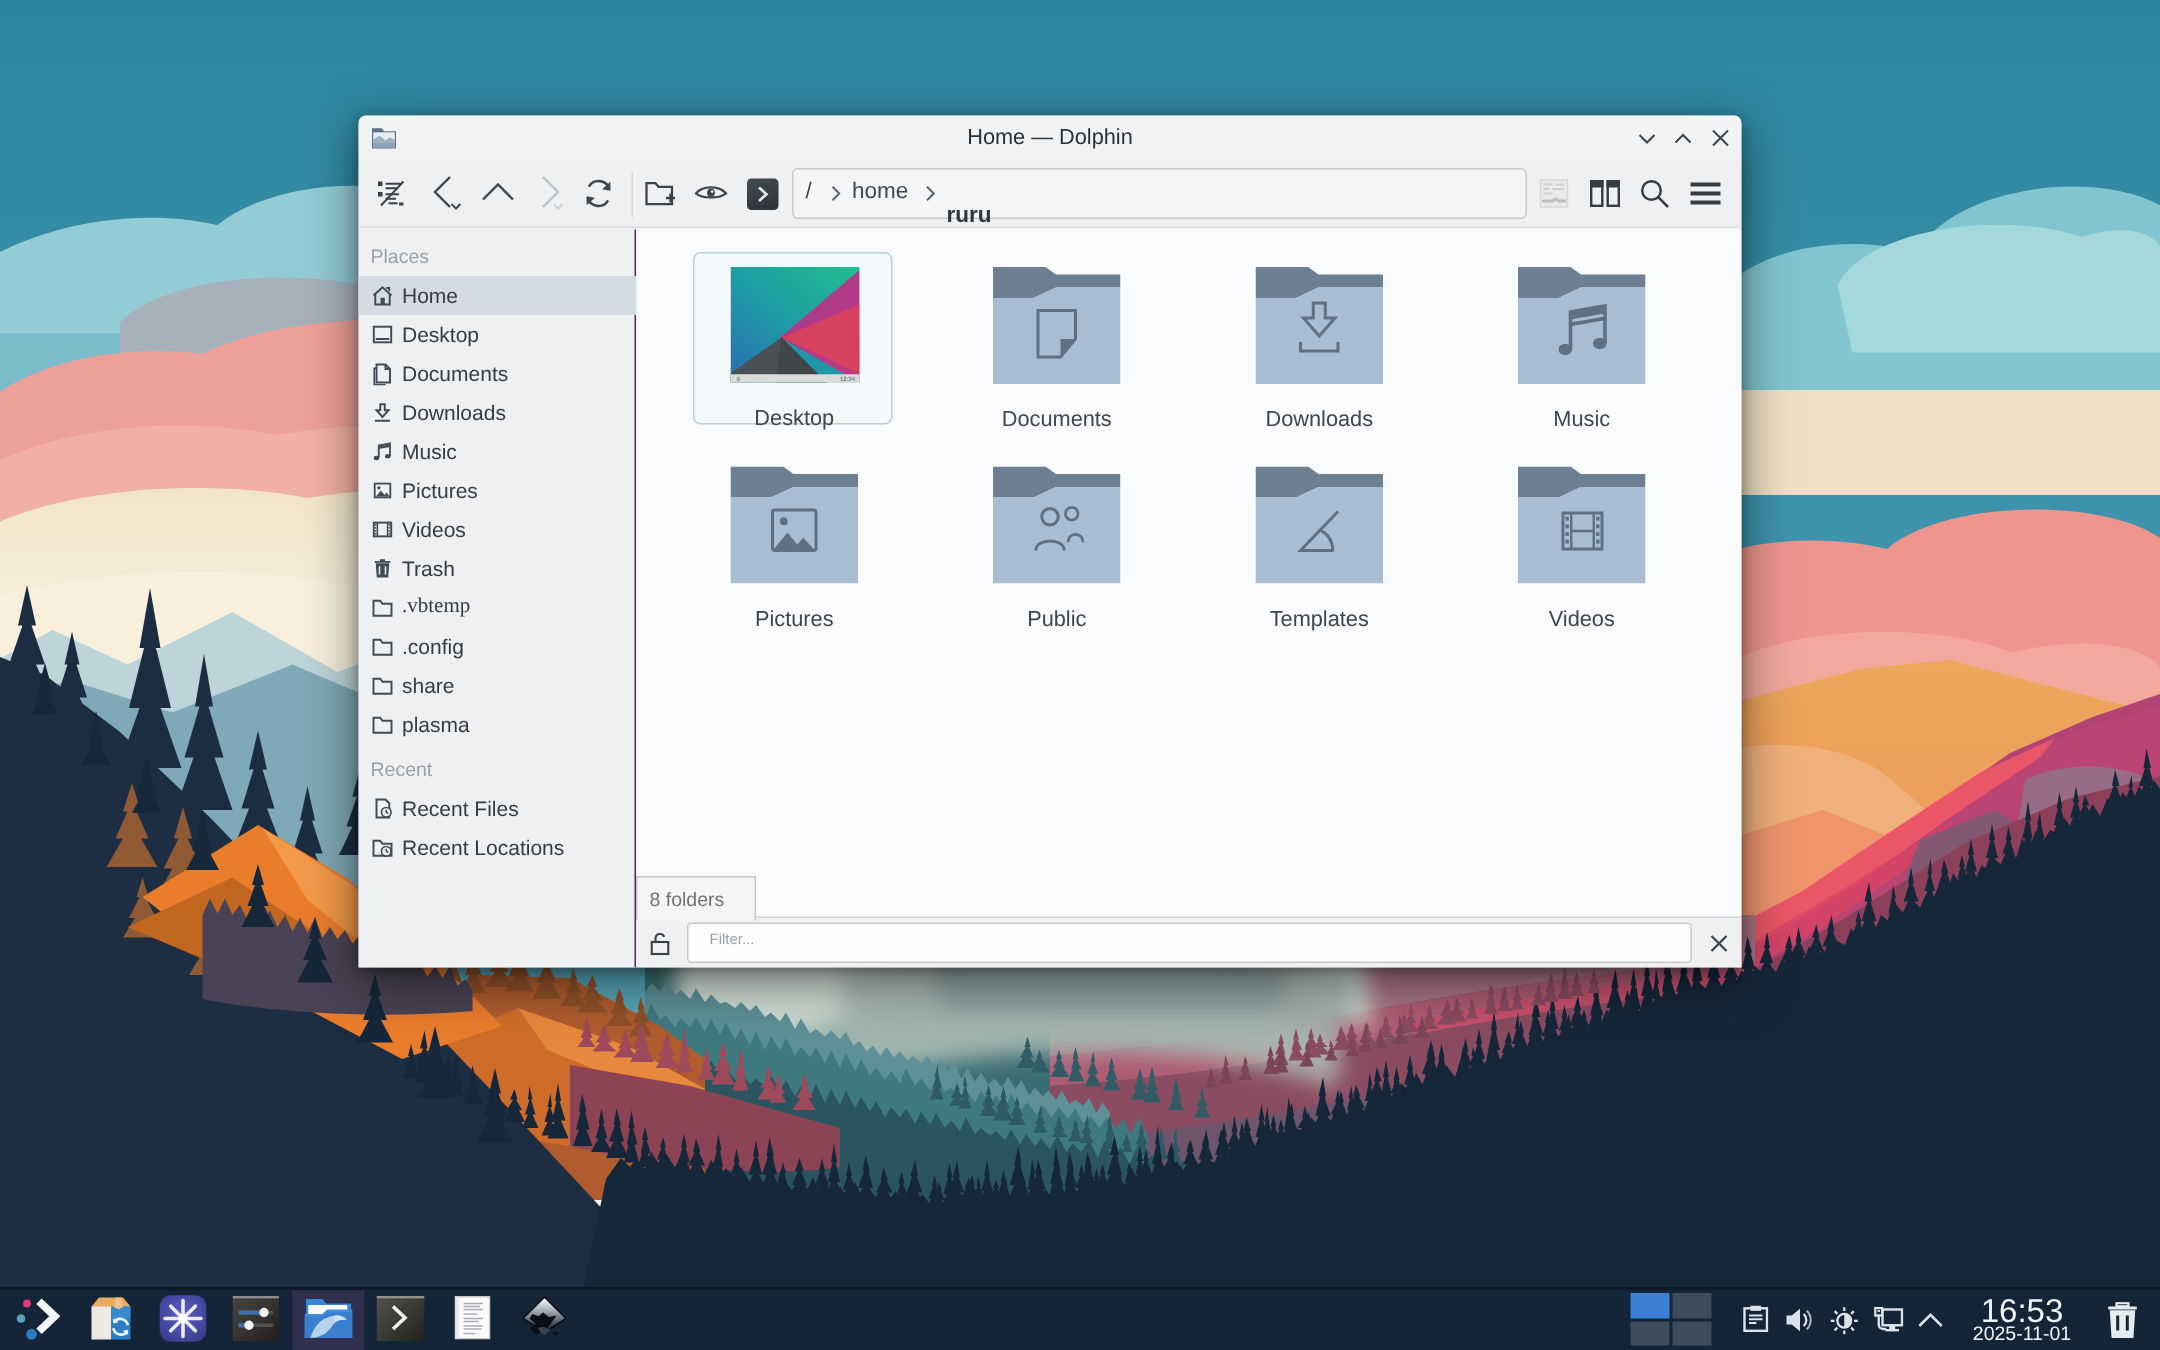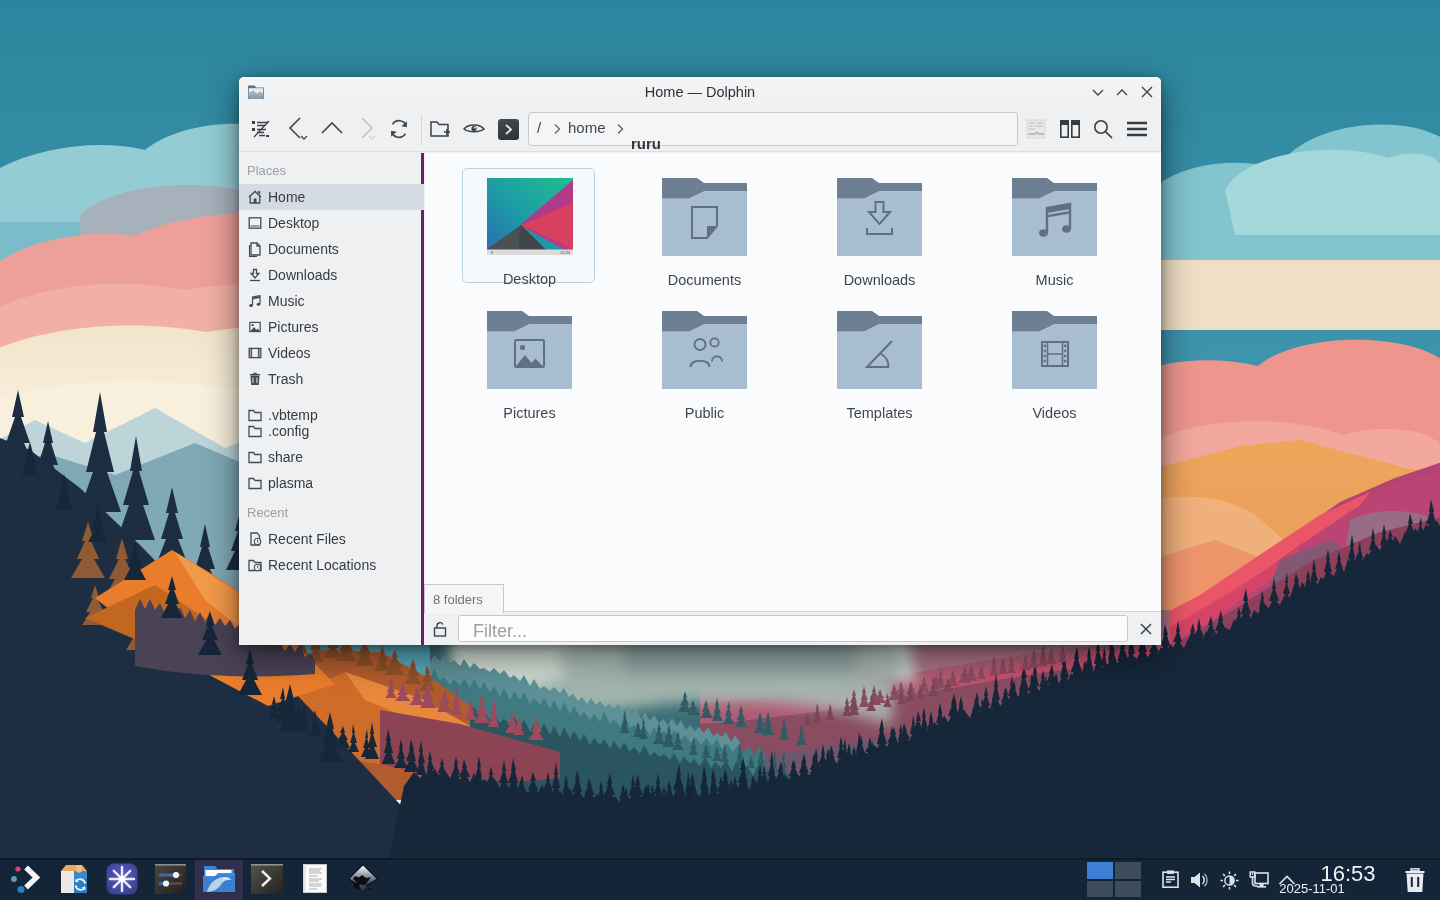--- a/index.html
+++ b/index.html
@@ -9,21 +9,21 @@
 #win { position:absolute; left:239px; top:77px; width:922px; height:568px;
   border-radius:5px 5px 0 0; box-shadow:0 10px 34px rgba(0,0,0,.5), 0 2px 8px rgba(0,0,0,.3);
   background:#eff0f1; overflow:hidden; }
 #titlebar { position:absolute; left:0; top:0; width:100%; height:30px;
   background:linear-gradient(#f4f5f6,#eef0f1); }
 #title { position:absolute; width:100%; text-align:center; top:7px; font-size:14.5px; color:#2c3136; }
 #tbtns { position:absolute; right:7px; top:7px; }
 #toolbar { position:absolute; left:0; top:30px; width:100%; height:45px; background:#eff0f1;
   border-bottom:1px solid #dcdee0; }
 #sidebar { position:absolute; left:0; top:76px; width:185px; height:492px; background:#eff0f1;
-  border-right:3px solid #701a75; }
+  border-right:1px solid #701a75; }
 #mainview { position:absolute; left:186px; top:76px; width:736px; height:458px; background:#fafbfc; }
 #statusbar { position:absolute; left:186px; top:534px; width:736px; height:34px; background:#eff0f1;
   border-top:1px solid #d2d5d7; }
 .srow { position:absolute; left:0; width:185px; height:26px; font-size:14px; color:#363c42; }
 .srow .lbl { position:absolute; left:29px; top:5px; }
 .srow svg { position:absolute; left:8px; top:5px; }
 .shead { position:absolute; left:8px; font-size:13px; color:#9ba0a5; }
 .fitem { position:absolute; width:135px; text-align:center; }
 .fitem .flabel { font-size:14.5px; color:#40464c; margin-top:16px; }
 .fitem svg.folder { display:block; margin:0 auto; }
@@ -531,21 +531,21 @@
         </div>
 <div class="srow" style="top:213px;">
           <svg width="16" height="16" viewBox="0 0 16 16">
             <path d="M3.5,4.5 H12.5 L11.8,14 H4.2 Z" fill="#414b57"></path>
             <rect x="2.8" y="3" width="10.4" height="1.2" fill="#414b57"></rect>
             <rect x="6.3" y="1.8" width="3.4" height="1.4" fill="#414b57"></rect>
             <path d="M6,6.5 V12 M10,6.5 V12" stroke="#eff0f1" stroke-width="1"></path>
           </svg>
           <span class="lbl">Trash</span>
         </div>
-<div class="srow" style="top:249px;">
+<div class="srow" style="top:239px;font-family:Liberation Serif, serif;">
           <svg width="16" height="16" viewBox="0 0 16 16">
             <path d="M2,3.5 h4.5 l1.5,2 h6 V13.5 H2 Z" fill="none" stroke="#414b57" stroke-width="1.3"></path>
           </svg>
           <span class="lbl">.vbtemp</span>
         </div>
 <div class="srow" style="top:265px;">
           <svg width="16" height="16" viewBox="0 0 16 16">
             <path d="M2,3.5 h4.5 l1.5,2 h6 V13.5 H2 Z" fill="none" stroke="#414b57" stroke-width="1.3"></path>
           </svg>
           <span class="lbl">.config</span>
@@ -687,21 +687,21 @@
       </div>
   <div id="statusbar">
         <div style="position:absolute;left:-1px;top:-28px;width:78px;height:28px;background:#f4f5f6;border:1px solid #c6c9cc;border-bottom:1px solid #f4f5f6;box-sizing:content-box;font-size:13px;color:#737373;">
           <span style="position:absolute;left:8px;top:7px">8 folders</span>
         </div>
         <svg width="16" height="18" style="position:absolute;left:7px;top:8px" viewBox="0 0 16 18">
 <rect x="2.5" y="8" width="11" height="8" fill="none" stroke="#3c4247" stroke-width="1.4"></rect>
 <path d="M5,8 V5.5 A3,3 0 0 1 10.8,4.6" fill="none" stroke="#3c4247" stroke-width="1.4"></path>
         </svg>
 <div style="position:absolute;left:33px;top:3px;width:670px;height:27px;background:#fdfdfd;border:1px solid #c6c9cc;border-radius:3px;">
-          <span style="position:absolute;left:14px;top:5px;font-size:18px;color:#9aa0a5">Filter...</span>
+          <span style="position:absolute;left:14px;top:5px;font-size:10px;color:#9aa0a5">Filter...</span>
         </div>
 <svg width="14" height="14" style="position:absolute;left:714px;top:10px" viewBox="0 0 14 14">
 <path d="M2,2 L12,12 M12,2 L2,12" stroke="#3c4247" stroke-width="1.5"></path>
         </svg>
       </div>
 </div>
 
 <div id="panel"></div>
     <div style="position:absolute;left:195px;top:860px;width:48px;height:40px;background:#312f4e;"></div>
 <svg class="ticon" width="36" height="34" style="left:8px" viewBox="0 0 36 34">
@@ -823,20 +823,20 @@
 <rect x="10.5" y="13" width="4" height="2" fill="#dde4e9"></rect>
 <rect x="8" y="15" width="9" height="1.6" fill="#dde4e9"></rect>
 <path d="M3.5,5.5 V12 a3,3 0 0 0 3,3 h2" fill="none" stroke="#dde4e9" stroke-width="1.6"></path>
 <rect x="1.2" y="1" width="4.6" height="5" fill="none" stroke="#dde4e9" stroke-width="1.5"></rect>
 <circle cx="3.5" cy="3" r="0.9" fill="#dde4e9"></circle>
     </svg>
 <svg class="ticon" width="18" height="12" style="left:1278px;top:874px" viewBox="0 0 18 12">
 <path d="M1.5,10 L9,2.5 L16.5,10" fill="none" stroke="#dde4e9" stroke-width="1.7"></path>
     </svg>
 <div class="clock" style="left:1300px;top:861px;width:96px;font-size:22px;">16:53</div>
-<div class="clock" style="left:1260px;top:881px;width:104px;font-size:13px;">2025-11-01</div>
+<div class="clock" style="left:1296px;top:881px;width:104px;font-size:13px;">2025-11-01</div>
 <svg class="ticon" width="22" height="25" style="left:1404px;top:868px" viewBox="0 0 22 25">
 <path d="M2.5,5.5 H19.5 L18.3,24 H3.7 Z" fill="#e6ebef"></path>
 <rect x="1.5" y="3" width="19" height="2" fill="#e6ebef"></rect>
 <rect x="7" y="0.8" width="8" height="2" fill="none" stroke="#e6ebef" stroke-width="1.4"></rect>
 <path d="M7.8,9 V19 M14.2,9 V19" stroke="#152538" stroke-width="2"></path>
     </svg>
 </div>
 
 </body></html>

